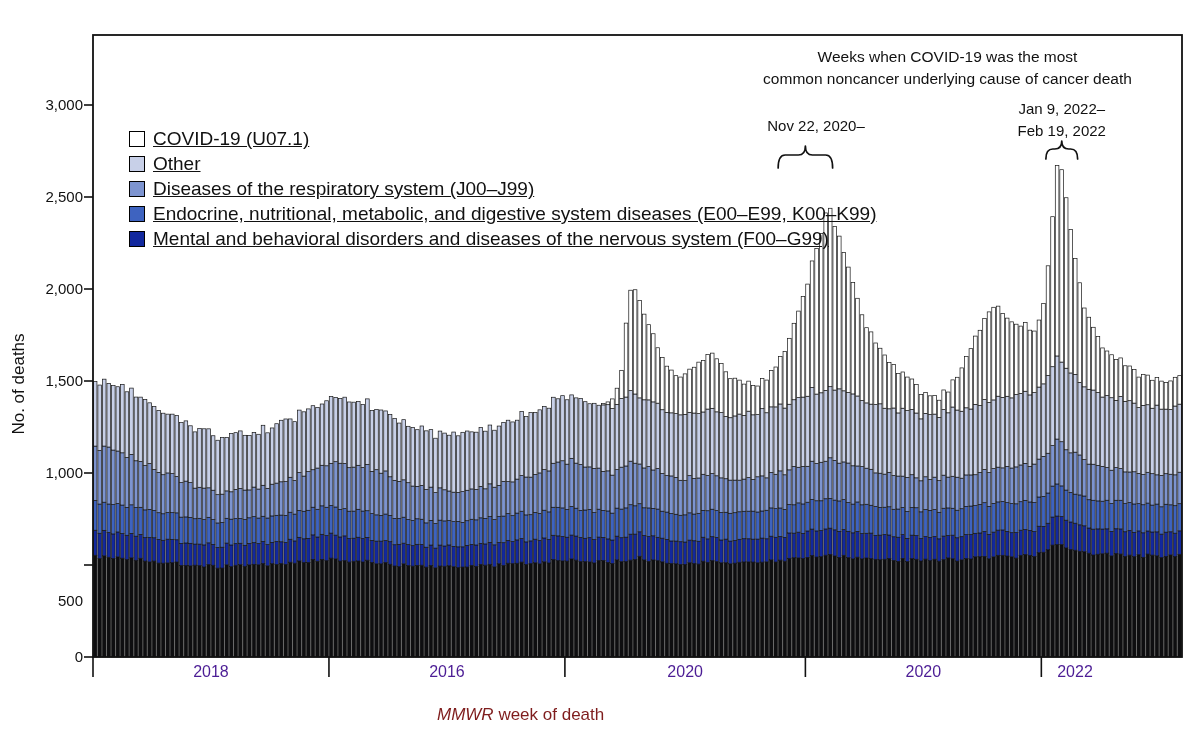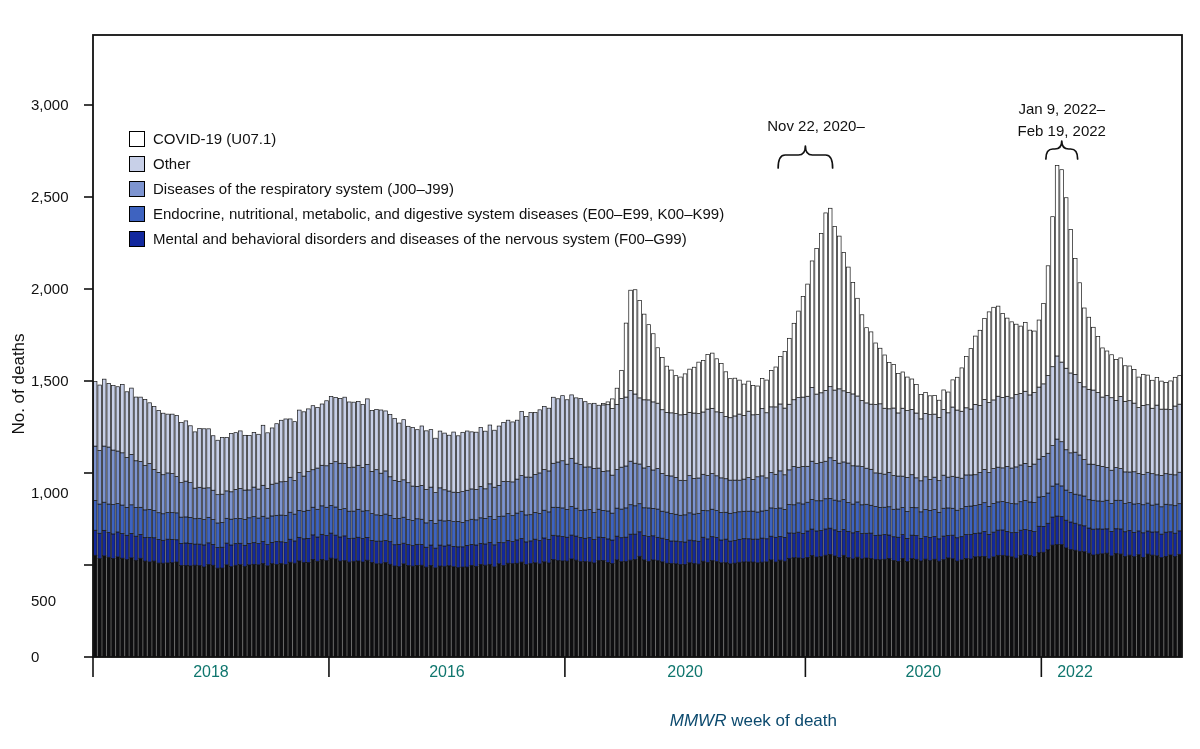--- a/index.html
+++ b/index.html
@@ -1,28 +1,28 @@
 <!DOCTYPE html>
 <html><head>
 <meta charset="utf-8">
 <style>
   html,body{margin:0;padding:0;background:#fff;}
   .fig{position:relative;width:1200px;height:749px;background:#fff;overflow:hidden;
        font-family:"Liberation Sans",sans-serif;color:#111;}
   .fig svg{position:absolute;left:0;top:0;}
-  .ytick{position:absolute;width:52px;text-align:left;font-size:15px;line-height:18px;color:#111;}
-  .yearlab{position:absolute;top:663px;width:90px;text-align:center;font-size:16px;line-height:18px;color:#0f766e;}
+  .ytick{position:absolute;width:52px;text-align:right;font-size:15px;line-height:18px;color:#111;}
+  .yearlab{position:absolute;top:663px;width:90px;text-align:center;font-size:16px;line-height:18px;color:#4c1d95;}
   .yaxis-title{position:absolute;left:-72px;top:374px;width:182px;text-align:center;
        transform:rotate(-90deg);font-size:17px;color:#111;}
-  .xaxis-title{position:absolute;left:437px;top:705px;width:400px;text-align:right;font-size:17px;color:#0c4a6e;margin-top:6px;}
+  .xaxis-title{position:absolute;left:437px;top:705px;width:400px;text-align:left;font-size:17px;color:#7f1d1d;}
   .xaxis-title .it{font-style:italic;}
   .legend{position:absolute;left:129px;top:131px;}
   .legend-row{display:flex;align-items:center;height:15px;margin-bottom:10px;}
   .swatch{width:14px;height:14px;border:1.3px solid #000;margin-right:8px;flex:0 0 auto;}
-  .legend-label{font-size:15px;line-height:15px;white-space:nowrap;}
+  .legend-label{font-size:19px;line-height:15px;white-space:nowrap;text-decoration:underline;}
   .annot-head{position:absolute;left:715px;top:46px;width:465px;text-align:center;
        font-size:15.5px;line-height:22px;color:#111;}
   .wave-label{position:absolute;top:98px;width:164px;text-align:center;font-size:15px;line-height:22px;color:#111;}
 </style>
 </head>
 <body>
 
 <div class="fig">
 
   <svg id="chart-svg" width="1200" height="749" viewBox="0 0 1200 749">
@@ -1370,21 +1370,21 @@
       <line x1="1041.3375" y1="657" x2="1041.3375" y2="677" stroke="#111111" stroke-width="1.6"></line>
       <rect x="93" y="35" width="1089" height="622" fill="none" stroke="#111111" stroke-width="1.8"></rect>
       <path d="M 778.1624999999999 168 Q 778.1624999999999 155 785.1624999999999 155 L 798.3874999999999 155 Q 805.3874999999999 155 805.3874999999999 146 Q 805.3874999999999 155 812.3874999999999 155 L 825.6125 155 Q 832.6125 155 832.6125 168" fill="none" stroke="#111111" stroke-width="1.7" stroke-linecap="round" stroke-linejoin="round"></path>
       <path d="M 1045.875 159 Q 1045.875 149 1052.875 149 L 1054.75625 149 Q 1061.75625 149 1061.75625 141 Q 1061.75625 149 1068.75625 149 L 1070.6374999999998 149 Q 1077.6374999999998 149 1077.6374999999998 159" fill="none" stroke="#111111" stroke-width="1.7" stroke-linecap="round" stroke-linejoin="round"></path>
     </svg>
 
   <div class="yaxis-title">No. of deaths</div>
 
   <div class="ytick" id="yt-0" style="left: 31px; top: 648px;">0</div>
   <div class="ytick" id="yt-1" style="left: 31px; top: 556px; margin-top: 36px;">500</div>
-  <div class="ytick" id="yt-2" style="left: 31px; top: 464px; margin-top: 20px;">1,000</div>
+  <div class="ytick" id="yt-2" style="left: 31px; top: 464px;">1,000</div>
   <div class="ytick" id="yt-3" style="left: 31px; top: 372px;">1,500</div>
   <div class="ytick" id="yt-4" style="left: 31px; top: 280px;">2,000</div>
   <div class="ytick" id="yt-5" style="left: 31px; top: 188px;">2,500</div>
   <div class="ytick" id="yt-6" style="left: 31px; top: 96px;">3,000</div>
 
   <div class="yearlab" id="yl-0" style="left: 165.975px;">2018</div>
   <div class="yearlab" id="yl-1" style="left: 401.925px;">2016</div>
   <div class="yearlab" id="yl-2" style="left: 640.144px;">2020</div>
   <div class="yearlab" id="yl-3" style="left: 878.362px;">2020</div>
   <div class="yearlab" id="yl-4" style="left: 1030px;">2022</div>
@@ -1409,20 +1409,24 @@
     <div class="legend-row">
       <span class="swatch" id="sw-3" style="background: rgb(62, 99, 192);"></span>
       <span class="legend-label">Endocrine, nutritional, metabolic, and digestive system diseases (E00–E99, K00–K99)</span>
     </div>
     <div class="legend-row">
       <span class="swatch" id="sw-4" style="background: rgb(18, 40, 158);"></span>
       <span class="legend-label">Mental and behavioral disorders and diseases of the nervous system (F00–G99)</span>
     </div>
   </div>
 
+  <div class="annot-head">
+    <div>Weeks when COVID-19 was the most</div>
+    <div>common noncancer underlying cause of cancer death</div>
+  </div>
 
   <div class="wave-label" id="wave1-label" style="left: 734px; margin-top: 17px;">
     <div>Nov 22, 2020–</div>
   </div>
   <div class="wave-label" id="wave2-label" style="left: 979.756px;">
     <div>Jan 9, 2022–</div>
     <div>Feb 19, 2022</div>
   </div>
 
 </div>

